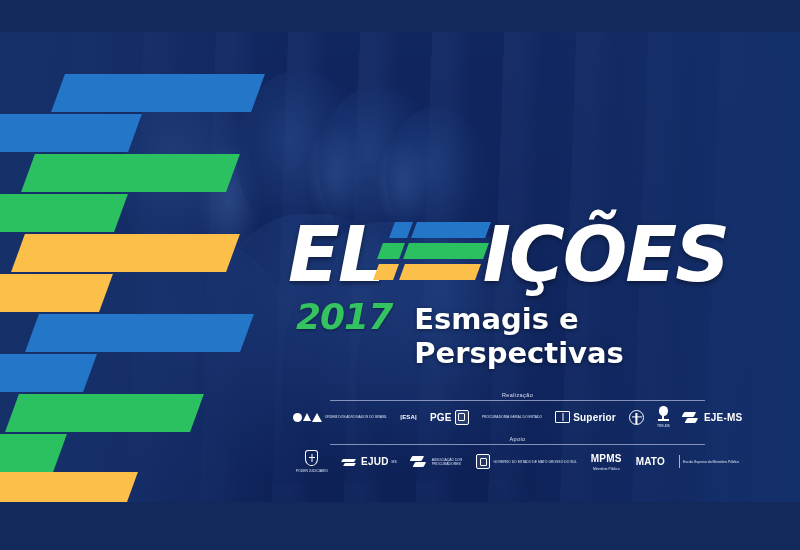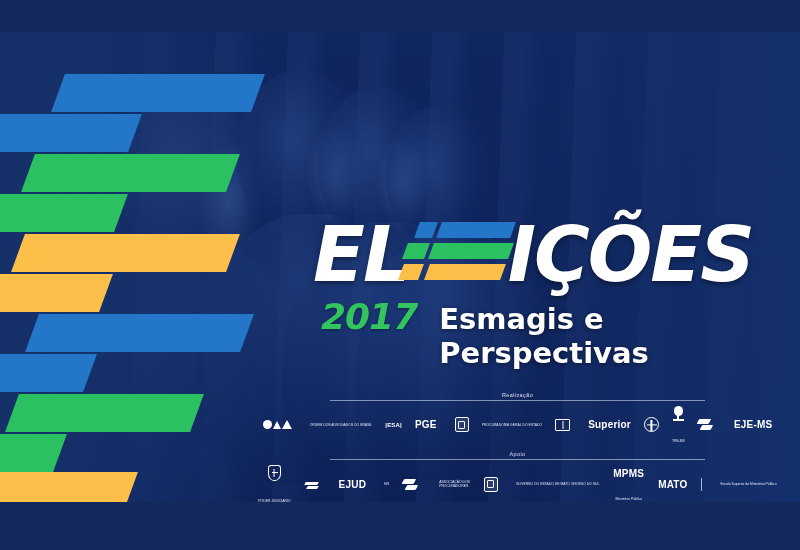--- a/index.html
+++ b/index.html
@@ -83,21 +83,21 @@
 
   
   .bars { position:absolute; left:0; top:32px; width:300px; height:470px; z-index:12; }
   .bar {
     position:absolute; height:38px;
     transform:skewX(-20deg);
   }
 
   
   .logo-block {
-    position:absolute; left:313px; top:212px; width:440px; z-index:25;
+    position:absolute; left:288px; top:212px; width:440px; z-index:25;
   }
   .word {
     position:relative; height:86px;
     display:flex; align-items:center;
   }
   .word-txt {
     font-family:"DejaVu Sans", sans-serif;
     font-weight:bold; font-style:italic;
     font-size:76px; line-height:76px; color:#ffffff;
     letter-spacing:-2px;
@@ -132,21 +132,21 @@
     text-align:center; color:#e8eefb; font-size:5.5px;
     letter-spacing:.4px; font-family:"Liberation Sans", sans-serif;
     opacity:.92; margin-bottom:2px;
   }
   .credit-rule { height:1px; background:rgba(225,235,255,0.55); width:100%; }
   .logo-row {
     display:flex; align-items:center; justify-content:center;
     gap:13px; padding:5px 0 4px;
   }
   .logo-row.apoio { gap:14px; }
-  .lg { display:flex; align-items:center; gap:18px; color:#fff; }
+  .lg { display:flex; align-items:center; gap:3px; color:#fff; }
   .lg-txt {
     font-weight:bold; font-size:10px; letter-spacing:.2px;
     color:#ffffff; font-family:"Liberation Sans", sans-serif;
     white-space:nowrap;
   }
   .lg-txt.sm { font-size:6px; font-weight:bold; }
   .lg-sub { font-size:3.4px; line-height:4px; color:#dde6f8; white-space:nowrap; }
   .lg-col { display:flex; flex-direction:column; justify-content:center; }
 
   

